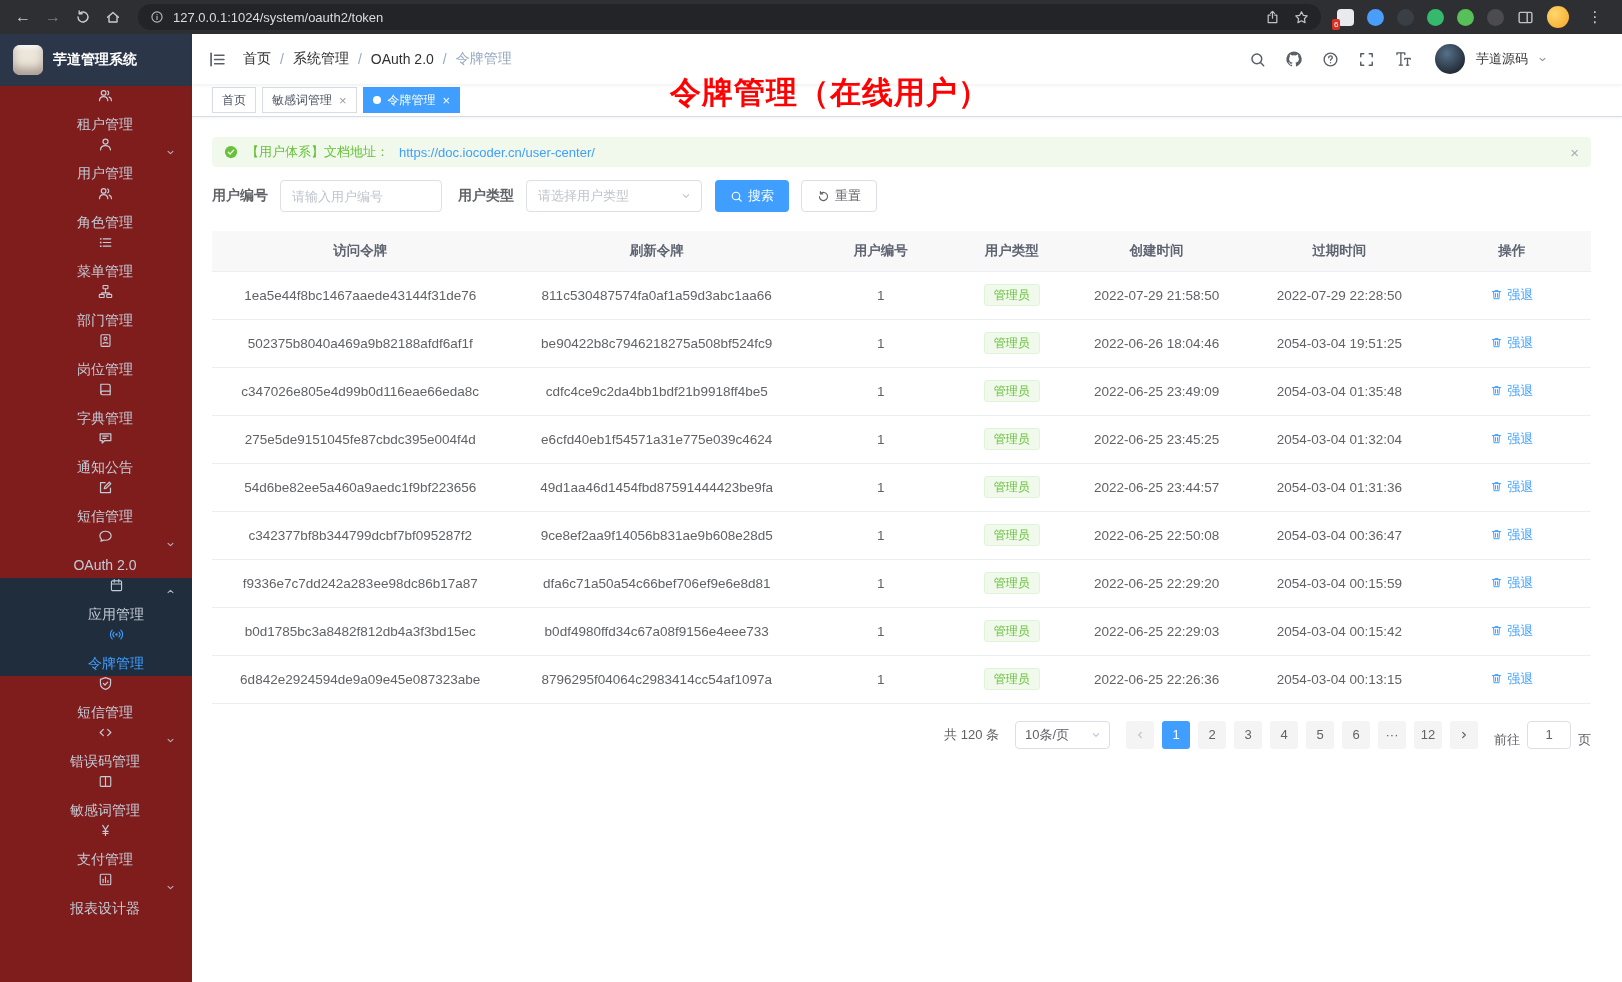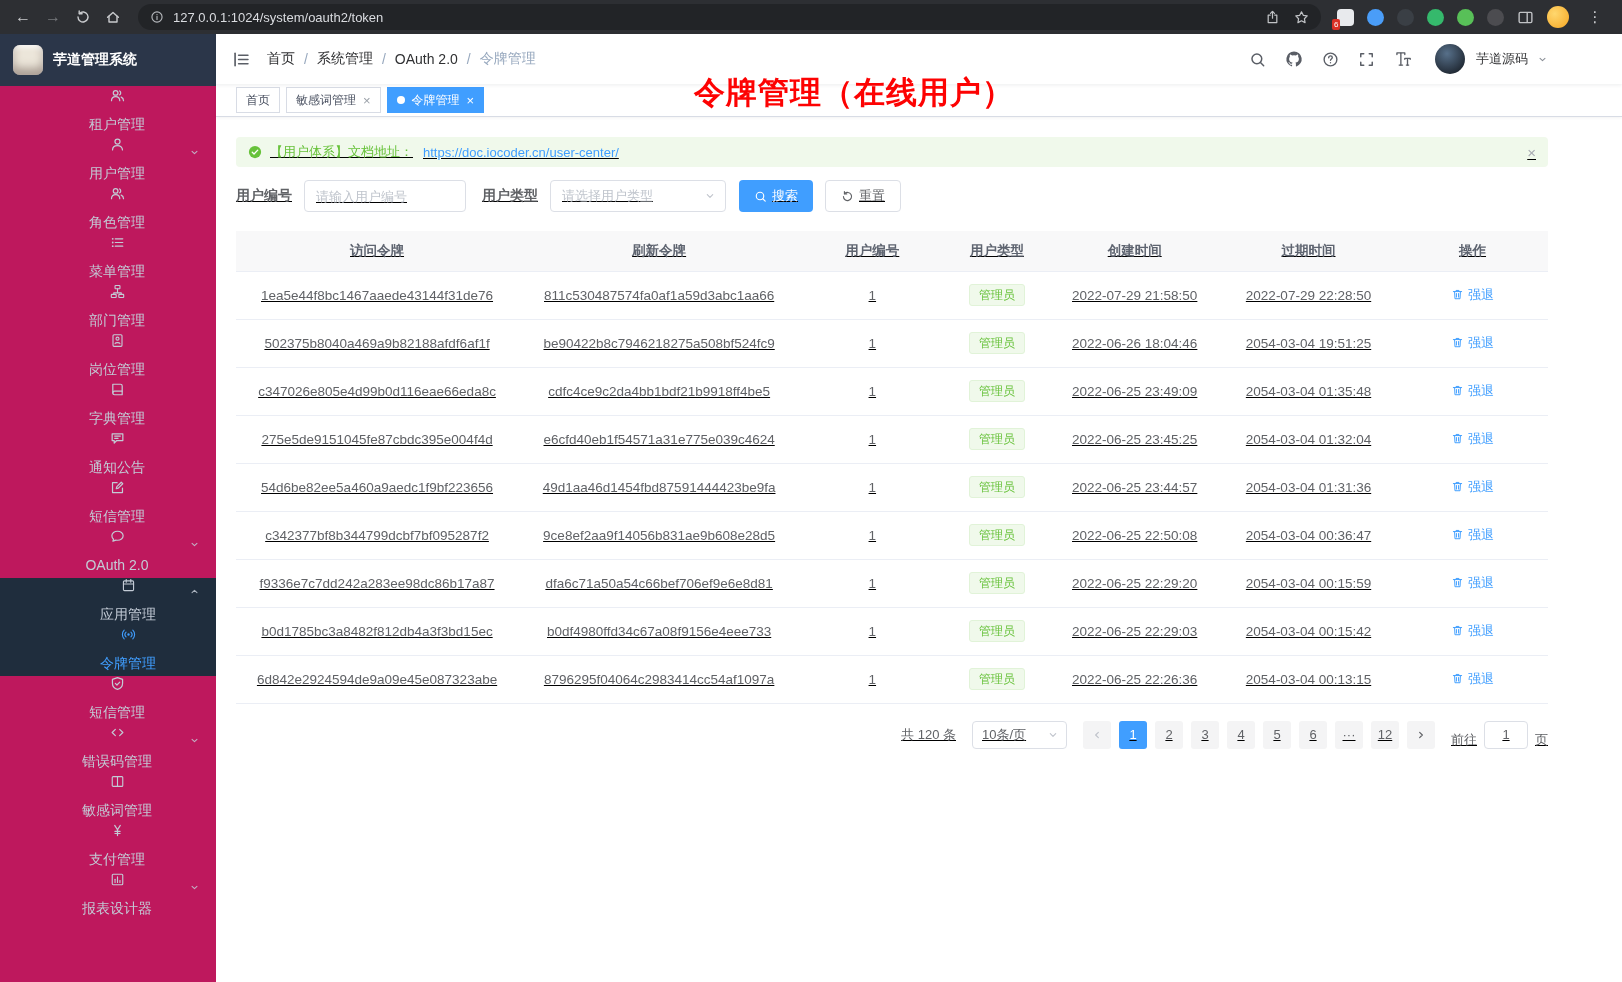--- a/index.html
+++ b/index.html
@@ -28,21 +28,21 @@
   .ext-square { border-radius:4px; background:#e8eaed; position:relative; }
   .ext-badge { position:absolute; left:-5px; bottom:-4px; background:#d93025; color:#fff;
                font-size:8px; line-height:9px; padding:1px 2px; border-radius:2px; font-style:normal; }
   .panel-icon { width:17px; height:17px; color:#c1c3c6; cursor:pointer; }
   .profile-avatar { width:22px; height:22px; border-radius:50%; cursor:pointer;
                     background:radial-gradient(circle at 35% 35%, #ffd76e, #f5a623); }
   .menu-dots { font-size:15px; }
 
   
   .app { display:flex; height:948px; }
-  .sidebar { width:216px; flex-shrink:0; background:#be185d; overflow:hidden; }
+  .sidebar { width:192px; flex-shrink:0; background:#7f1d1d; overflow:hidden; }
   .logo { height:52px; background:#2b3649; display:flex; align-items:center; gap:10px; padding:0 13px; cursor:pointer; }
   .logo-img { width:30px; height:30px; border-radius:7px; background:#ece6da;
               box-shadow:inset 0 -7px 9px rgba(110,92,84,.5), inset 0 3px 4px rgba(255,255,255,.8); flex-shrink:0; }
   .logo-title { color:#fff; font-size:14px; font-weight:700; white-space:nowrap; }
   .menu { padding-top:2px; }
   .menu-item { height:49px; display:flex; align-items:center; gap:13px; padding:0 16px 0 34px;
                color:#c3cbd6; font-size:14px; cursor:pointer; white-space:nowrap;flex-direction:column; }
   .menu-item .mi { width:15px; height:15px; flex-shrink:0; }
   .mi-chev { width:11px; height:11px; margin-left:auto; opacity:.85; flex-shrink:0; }
   .mi-chev.up { transform:rotate(180deg); }
@@ -73,21 +73,21 @@
   .tabs-bar { height:33px; background:#fff; display:flex; align-items:center; gap:6px; padding:0 74px 0 20px;
               border-bottom:1px solid #d8dce5; box-shadow:0 1px 3px rgba(0,0,0,.05); position:relative; z-index:2; }
   .tab { height:26px; display:inline-flex; align-items:center; gap:5px; padding:0 9px;
          border:1px solid #d8dce5; background:#fff; color:#495060; font-size:12px; cursor:pointer; white-space:nowrap; }
   .tab-close { font-size:13px; line-height:1; margin-left:2px; color:#9aa0a8; cursor:pointer; }
   .tab.active { background:#409eff; border-color:#409eff; color:#fff; }
   .tab.active .tab-close { color:#fff; }
   .tab-dot { width:8px; height:8px; border-radius:50%; background:#fff; margin-right:2px; }
 
   
-  .content { flex:1; padding:20px 74px 20px 20px; overflow:hidden;text-decoration:underline; }
+  .content { flex:1; padding:20px 31px 20px 20px; overflow:hidden; }
   .alert { height:30px; background:#f0f9eb; border-radius:4px; display:flex; align-items:center; gap:8px;
            padding:0 12px; font-size:13px; color:#67c23a; margin-bottom:13px; }
   .alert .ic-check { width:14px; height:14px; flex-shrink:0; }
   .alert-link { color:#409eff; text-decoration:none; cursor:pointer; margin-left:2px; }
   .alert-close { margin-left:auto; color:#a8abb2; font-size:15px; cursor:pointer; }
 
   .filters { display:flex; align-items:center; font-size:14px; color:#606266; margin-bottom:19px; }
   .filters label { font-weight:700; margin-right:12px; white-space:nowrap; }
   .lbl2 { margin-left:16px; }
   .input { width:162px; height:32px; border:1px solid #dcdfe6; border-radius:4px; padding:0 11px;

